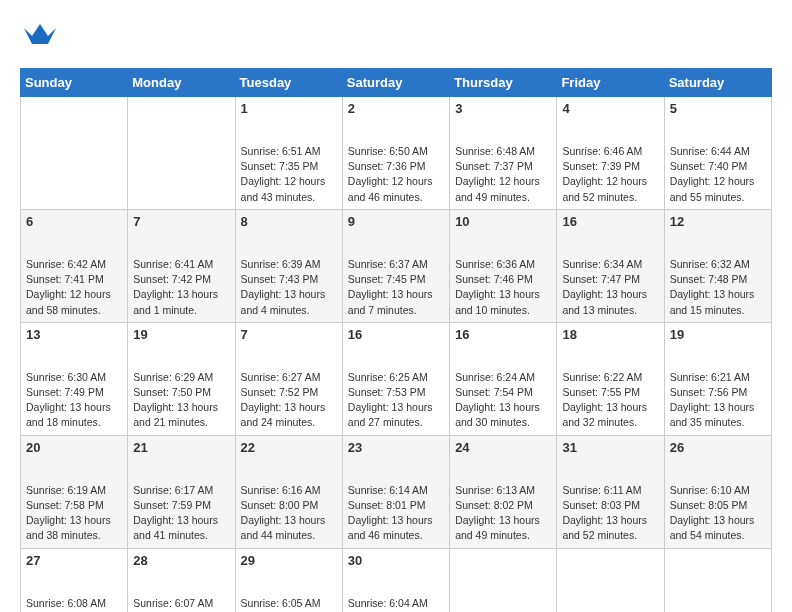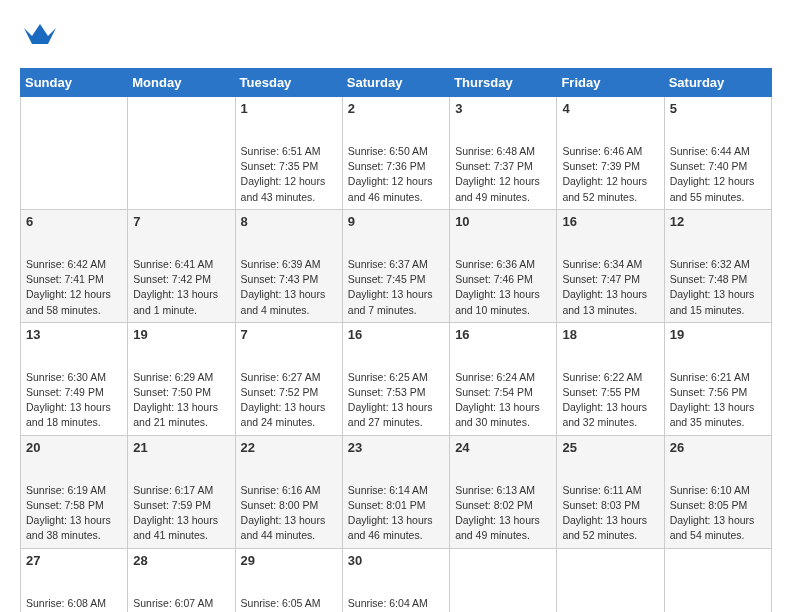--- a/index.html
+++ b/index.html
@@ -212,21 +212,21 @@
         </td>
         <td>
           <span class="day-num">23</span>
           <div class="day-info">Sunrise: 6:14 AM<br>Sunset: 8:01 PM<br>Daylight: 13 hours and 46 minutes.</div>
         </td>
         <td>
           <span class="day-num">24</span>
           <div class="day-info">Sunrise: 6:13 AM<br>Sunset: 8:02 PM<br>Daylight: 13 hours and 49 minutes.</div>
         </td>
         <td>
-          <span class="day-num">25</span>
+          <span class="day-num">31</span>
           <div class="day-info">Sunrise: 6:11 AM<br>Sunset: 8:03 PM<br>Daylight: 13 hours and 52 minutes.</div>
         </td>
         <td>
           <span class="day-num">26</span>
           <div class="day-info">Sunrise: 6:10 AM<br>Sunset: 8:05 PM<br>Daylight: 13 hours and 54 minutes.</div>
         </td>
       </tr>
       <tr class="row-odd">
         <td>
           <span class="day-num">27</span>

